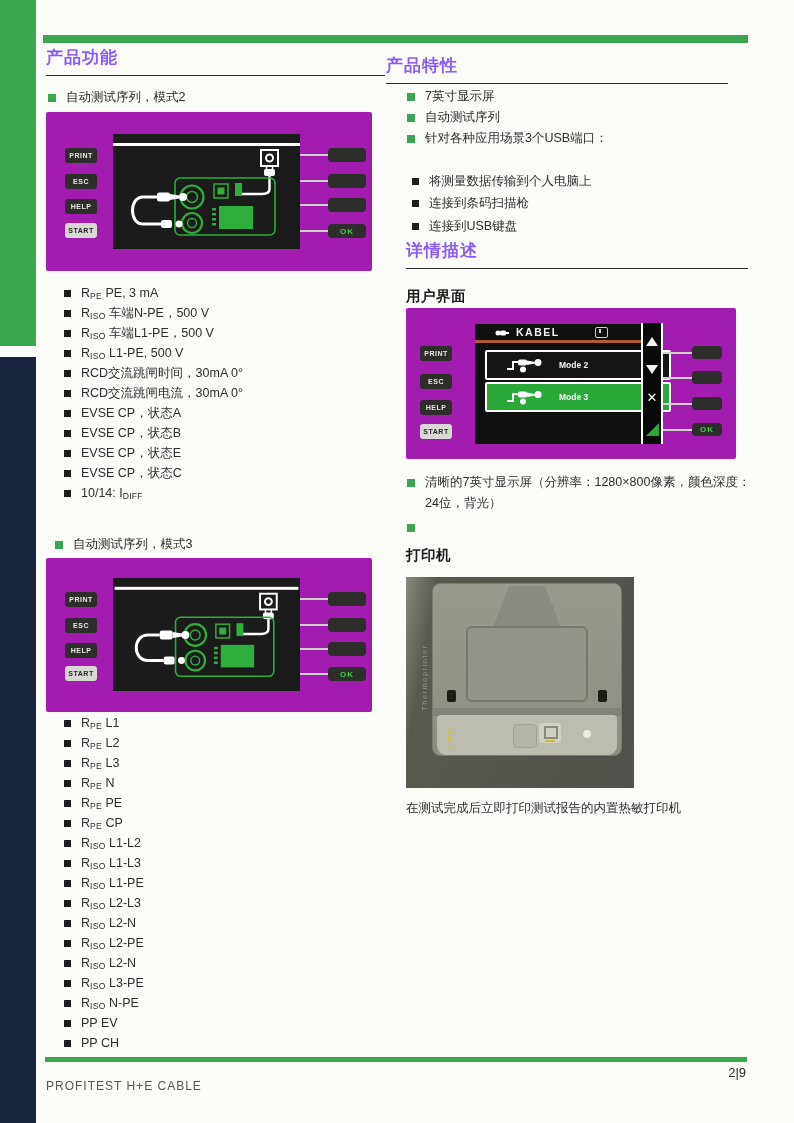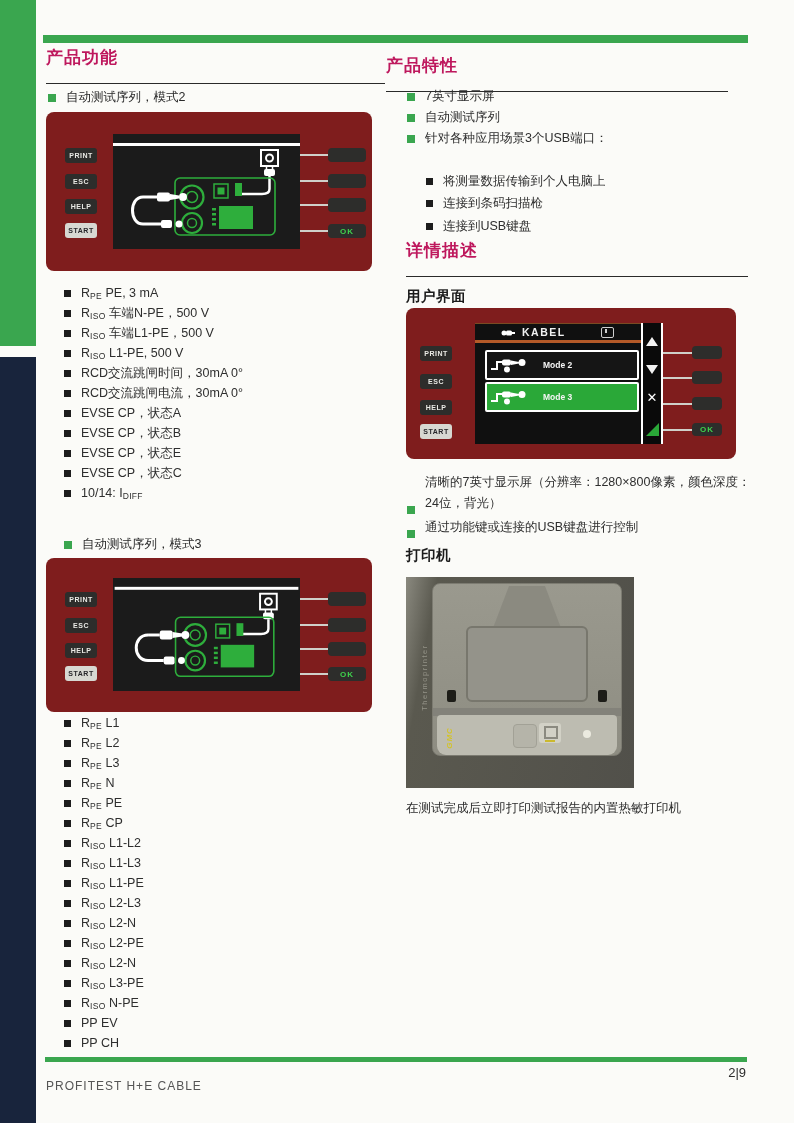--- a/index.html
+++ b/index.html
@@ -6,57 +6,57 @@
   .page{position:relative;width:794px;height:1123px;background:#fbfbf8;overflow:hidden;margin:0 auto;}
   .abs{position:absolute;}
 
   
   .vbar-green{left:0;top:0;width:36px;height:346px;background:#3aa64f;}
   .vbar-navy{left:0;top:357px;width:36px;height:766px;background:#18243c;}
   .topbar{left:43px;top:35px;width:705px;height:8px;background:#3aa64f;}
   .footbar{left:45px;top:1057px;width:702px;height:5px;background:#3aa64f;}
 
   
-  .h1{font-size:17px;font-weight:bold;color:#be185d;padding-bottom:14px;border-bottom:1.6px solid #2a2a2a;letter-spacing:1px;}
+  .h1{font-size:17px;font-weight:bold;color:#8b5cf6;padding-bottom:6px;border-bottom:1.6px solid #2a2a2a;letter-spacing:1px;}
   .h2{font-size:14.5px;font-weight:bold;color:#1b1b1b;letter-spacing:0.5px;}
 
   
   ul{list-style:none;margin:0;padding:0;}
   .blist li{display:flex;align-items:center;height:20px;}
   .blist.space li{height:21px;}
   .blist.space2 li{height:22.5px;}
   .sq{width:7px;height:7px;background:#1d1d1d;margin-right:10px;flex:0 0 7px;}
   .sq.green{background:#3aa64f;width:8px;height:8px;flex-basis:8px;}
   .txt{font-size:12.5px;color:#2e2e2e;white-space:nowrap;}
   .wrap .txt{white-space:normal;line-height:21px;}
-  .wrap li{height:auto;align-items:flex-end;margin-bottom:3px;}
+  .wrap li{height:auto;align-items:flex-start;margin-bottom:3px;}
   .wrap .sq{margin-top:7px;}
   .subsc{font-size:8.5px;position:relative;top:2px;letter-spacing:0.3px;}
   .grouplabel{display:flex;align-items:center;}
   .grouplabel .txt{font-size:12.5px;color:#2a2a2a;}
 
   
-  .panel{background:#7f1d1d;border-radius:8px;}
+  .panel{background:#a21caf;border-radius:2px;}
   .pbtn{position:absolute;width:32px;height:15px;background:#2d2d2b;border-radius:3px;color:#e9e9e4;
         font-size:7px;font-weight:bold;display:flex;align-items:center;justify-content:center;letter-spacing:0.5px;}
   .pbtn.start{background:#d7d8d2;color:#26262a;}
   .rbtn{position:absolute;width:38px;height:14px;background:#2d2d2b;border-radius:4px;display:flex;align-items:center;justify-content:center;}
   .rbtn .oktxt{color:#3fd14d;font-size:8px;font-weight:bold;letter-spacing:1px;}
   .cline{position:absolute;height:2px;background:#d0d0ca;}
   .screen{position:absolute;background:#1b1b1b;}
 
   
   .screen2{position:absolute;background:#101010;}
-  .khdr{position:absolute;left:0;top:0;right:0;height:16px;display:flex;align-items:center;gap:7px;padding-left:26px;color:#fff;border-top:1px solid #7a4a22;}
+  .khdr{position:absolute;left:0;top:0;right:0;height:16px;display:flex;align-items:center;gap:7px;padding-left:20px;color:#fff;border-top:1px solid #7a4a22;}
   .ktitle{font-size:10.5px;font-weight:bold;letter-spacing:1.5px;color:#f2f2f2;}
   .kstat{width:11px;height:9px;border:1.5px solid #cfcfcf;border-radius:2px;position:relative;}
   .kstat:after{content:"";position:absolute;left:3px;top:1.5px;width:2.5px;height:4px;background:#cfcfcf;}
   .kline{position:absolute;left:0;right:22px;top:17px;height:3px;background:#b55a28;}
   .mrow{position:absolute;left:10px;width:146px;height:26px;border:2px solid #fff;border-radius:2px;background:#151515;
-        display:flex;align-items:center;gap:12px;padding:0 2px;color:#f5f5f5;font-size:8.5px;font-weight:bold;}
+        display:flex;align-items:center;gap:12px;padding:0 18px;color:#f5f5f5;font-size:8.5px;font-weight:bold;}
   .mrow.sel{background:#2aa838;}
   .softcol{position:absolute;top:0;bottom:0;right:0;width:22px;background:#0a0a0a;border-left:2px solid #fff;border-right:2px solid #fff;
         display:flex;flex-direction:column;align-items:center;justify-content:space-between;padding:14px 0 8px;box-sizing:border-box;}
   .tri-up{width:0;height:0;border-left:6px solid transparent;border-right:6px solid transparent;border-bottom:9px solid #f2f2f2;}
   .tri-down{width:0;height:0;border-left:6px solid transparent;border-right:6px solid transparent;border-top:9px solid #f2f2f2;}
   .xmark{color:#fff;font-size:13px;font-weight:bold;line-height:12px;}
   .tri-ok{width:0;height:0;border-left:13px solid transparent;border-bottom:13px solid #2aa838;}
 
   
   .photo{background:linear-gradient(100deg,#8a897f 0%,#5a594f 12%,#51504a 100%);}
@@ -202,21 +202,21 @@
         <span class="sq"></span>
         <span class="txt"><span>EVSE CP，状态C</span><span class="subsc"></span><span></span></span>
       </li>
 
       <li>
         <span class="sq"></span>
         <span class="txt"><span>10/14: I</span><span class="subsc">DIFF</span><span></span></span>
       </li>
     </ul>
 
-  <div class="abs grouplabel" style="left:64px;top:536px;">
+  <div class="abs grouplabel" style="left:55px;top:536px;">
     <span class="sq green"></span>
     <span class="txt">自动测试序列，模式3</span>
   </div>
 
   <div class="abs panel" style="left:46px;top:558px;width:326px;height:154px;">
     <div class="pbtn" style="left:19px;top:34px;">PRINT</div>
     <div class="pbtn" style="left:19px;top:60px;">ESC</div>
     <div class="pbtn" style="left:19px;top:85px;">HELP</div>
     <div class="pbtn start" style="left:19px;top:108px;">START</div>
     <div class="screen" style="left:67px;top:20px;width:187px;height:113px;">
@@ -364,21 +364,21 @@
         <span class="txt">自动测试序列</span>
       </li>
 
 
       <li>
         <span class="sq green"></span>
         <span class="txt">针对各种应用场景3个USB端口：</span>
       </li>
     </ul>
 
-  <ul class="blist space2 abs" style="left:426px;top:170px;">
+  <ul class="blist space2 abs" style="left:412px;top:170px;">
 
       <li>
         <span class="sq"></span>
         <span class="txt">将测量数据传输到个人电脑上</span>
       </li>
 
       <li>
         <span class="sq"></span>
         <span class="txt">连接到条码扫描枪</span>
       </li>
@@ -454,21 +454,20 @@
 
   <ul class="blist wrap abs" style="left:407px;top:472px;width:344px;">
 
       <li>
         <span class="sq green"></span>
         <span class="txt">清晰的7英寸显示屏（分辨率：1280×800像素，颜色深度：24位，背光）</span>
       </li>
 
       <li>
         <span class="sq green"></span>
-        <span class="txt">通过功能键或连接的USB键盘进行控制</span>
       </li>
     </ul>
 
   <div class="abs h2" style="left:406px;top:546px;">打印机</div>
 
   <div class="abs photo" style="left:406px;top:577px;width:228px;height:211px;">
     <div class="sidelabel">Thermoprinter</div>
     <div class="pr-body">
       <div class="pr-bump"></div>
       <div class="pr-flap"></div>

